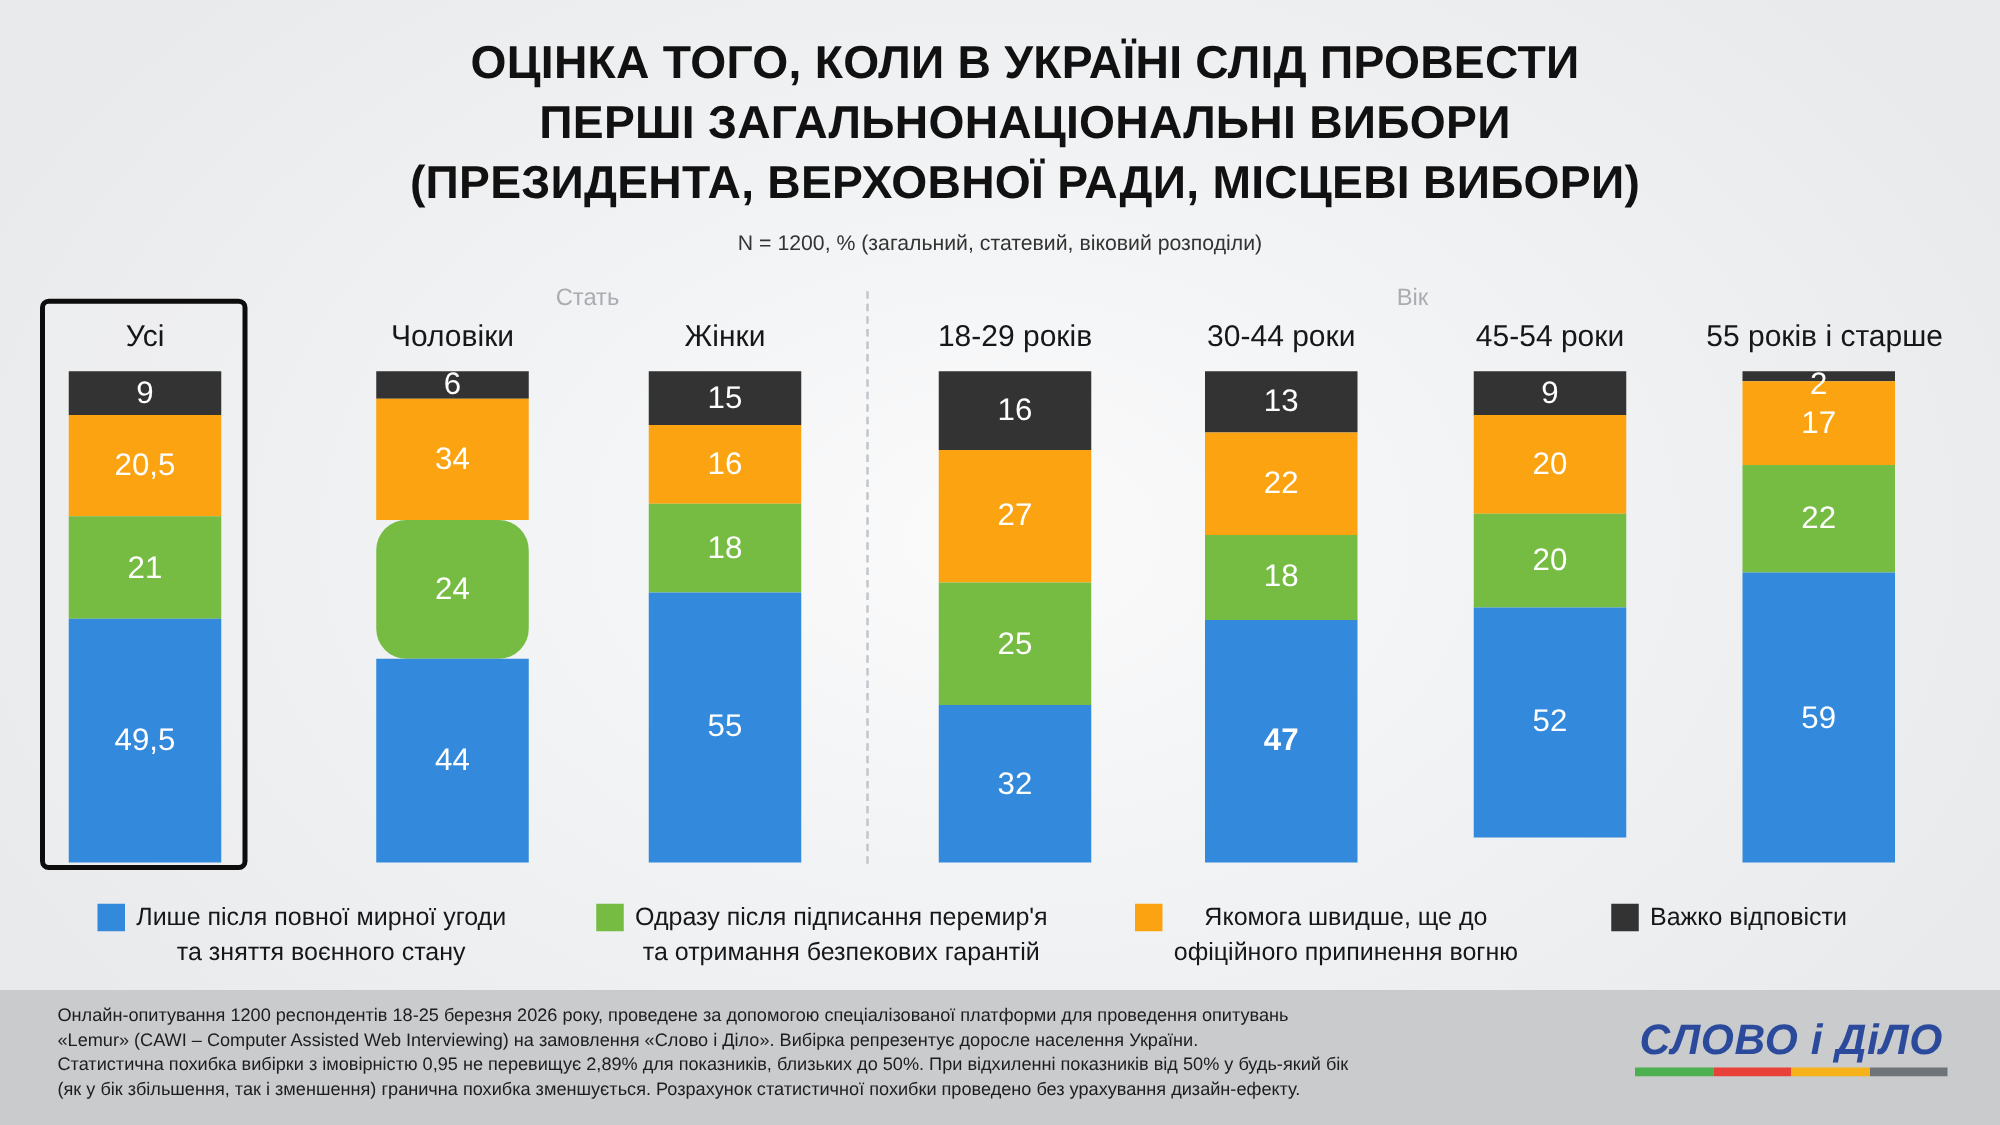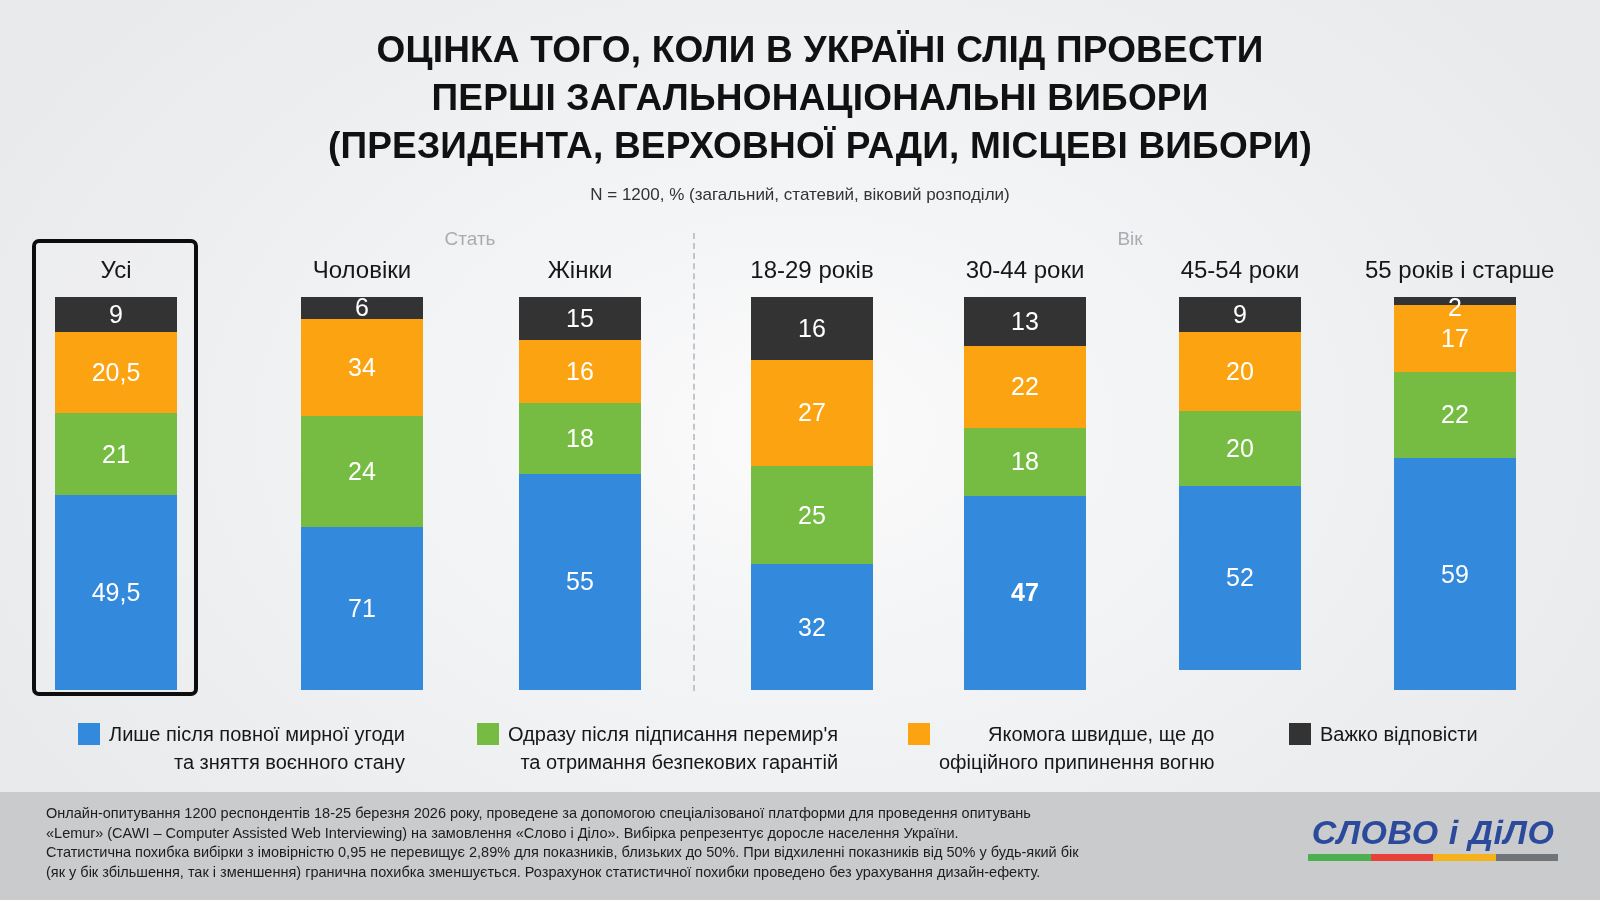--- a/index.html
+++ b/index.html
@@ -128,21 +128,21 @@
   .legend-swatch {
     width:22px; height:22px;
     flex:0 0 22px;
     margin-top:3px;
     margin-right:9px;
   }
   .legend-text {
     font-size:20px;
     color:#15181a;
     line-height:28px;
-    text-align:right;
+    text-align:center;
     white-space:pre-line;
   }
   #legend-item-0 { left:78px;  top:0; }
   #legend-item-1 { left:477px; top:0; }
   #legend-item-2 { left:908px; top:0; }
   #legend-item-3 { left:1289px; top:0; }
 
   
   #footer {
     position:absolute;
@@ -225,25 +225,25 @@
       </div>
       <div class="col" style="left: 272px; top: 256px; height: 434px;">
         <div class="col-header">Чоловіки</div>
         <div class="bar" style="height: 393px;">
           <div class="seg dark tiny" title="Важко відповісти" style="height: 23.58px;">
             <span class="seg-value">6</span>
           </div>
           <div class="seg orange" title="Якомога швидше, ще до офіційного припинення вогню" style="height: 102.18px;">
             <span class="seg-value">34</span>
           </div>
-          <div class="seg green" title="Одразу після підписання перемир'я та отримання безпекових гарантій" style="height: 118px;">
+          <div class="seg green" title="Одразу після підписання перемир'я та отримання безпекових гарантій" style="height: 118px; border-radius: 24px;">
             <span class="seg-value">24</span>
           </div>
           <div class="seg blue" title="Лише після повної мирної угоди та зняття воєнного стану" style="height: 172.92px;">
-            <span class="seg-value">71</span>
+            <span class="seg-value">44</span>
           </div>
         </div>
       </div>
       <div class="col" style="left: 490px; top: 256px; height: 434px;">
         <div class="col-header">Жінки</div>
         <div class="bar" style="height: 393px;">
           <div class="seg dark" title="Важко відповісти" style="height: 43.23px;">
             <span class="seg-value">15</span>
           </div>
           <div class="seg orange" title="Якомога швидше, ще до офіційного припинення вогню" style="height: 62.88px;">

